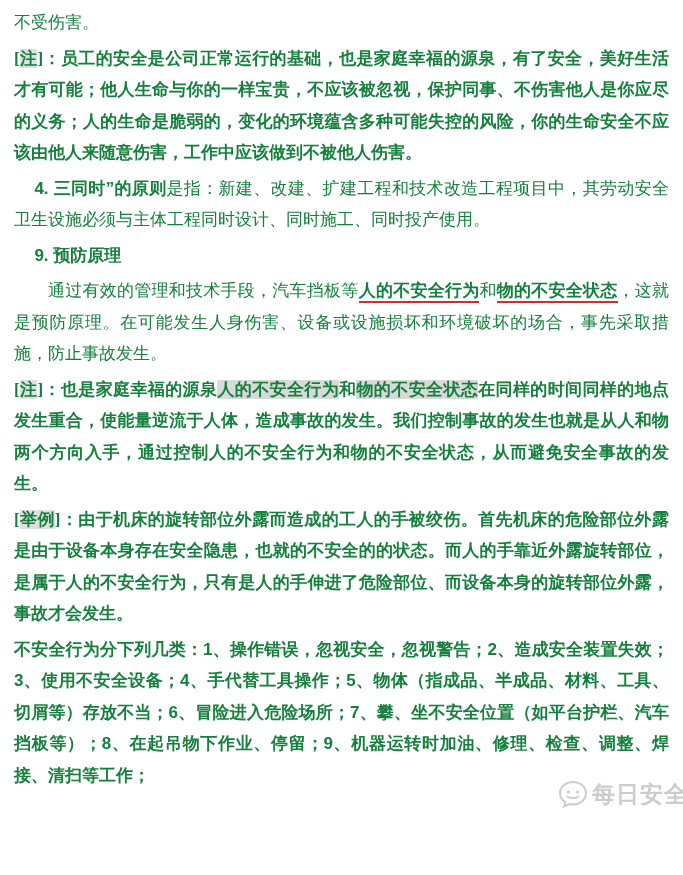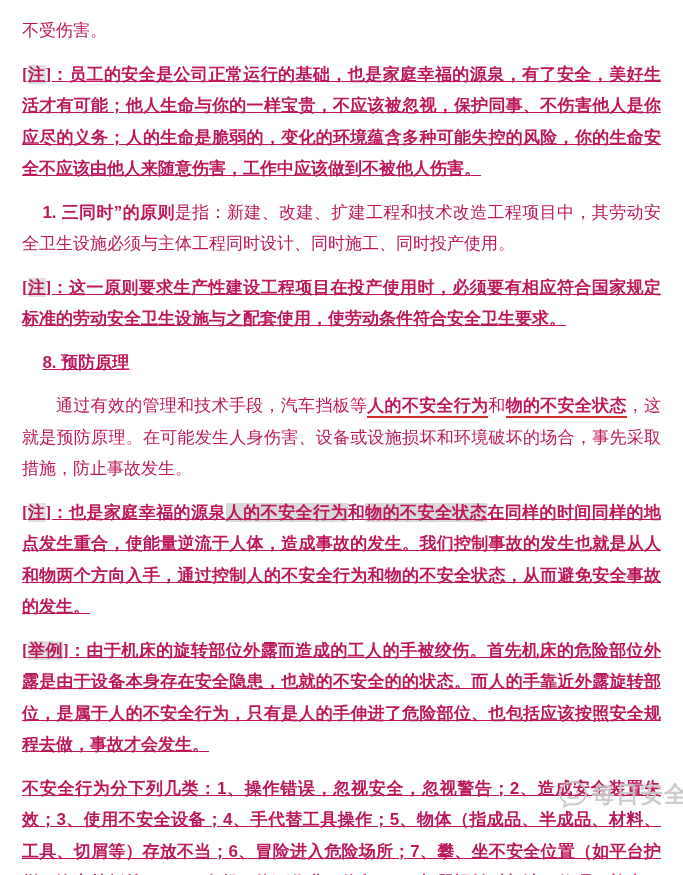--- a/index.html
+++ b/index.html
@@ -5,29 +5,29 @@
   html,body{margin:0;padding:0;}
   body{
     width:683px;height:875px;
     background:#ffffff;
     overflow:hidden;
     position:relative;
     font-family:"Liberation Sans","DejaVu Sans",sans-serif;
   }
   .doc{padding:3px 10px 0 10px;}
   p.para{
-    margin:12px;
+    margin:4px;
     font-size:17px;
     line-height:31.5px;
     text-align:justify;
-    color:#be185d;
+    color:#15803d;
     word-break:break-all;
   }
   .serif{font-family:"Liberation Serif","DejaVu Serif",serif;font-weight:400;}
-  .sans{font-family:"Liberation Sans","DejaVu Sans",sans-serif;font-weight:600;text-decoration:underline;}
+  .sans{font-family:"Liberation Sans","DejaVu Sans",sans-serif;font-weight:600;}
   .seg-b{font-family:"Liberation Sans","DejaVu Sans",sans-serif;font-weight:700;}
   .seg-key{
     font-family:"Liberation Sans","DejaVu Sans",sans-serif;
     font-weight:700;
     border-bottom:2px solid #cf2f27;
     padding-bottom:1px;
   }
   .seg-shade{background:#d9d9d9;}
   .seg-lbl{background:#e0e0e0;}
   .seg-ul{border-bottom:2px solid #222222;padding-bottom:1px;}
@@ -47,26 +47,25 @@
     pointer-events:none;
   }
   .watermark svg{margin-right:3px;display:block;}
 </style>
 </head>
 <body>
 
 <div class="doc">
     <p class="para serif"><span>不受伤害。</span></p>
     <p class="para sans"><span class="seg-br">[</span><span class="seg-lbl">注</span><span class="seg-br">]：</span><span>员工的安全是公司正常运行的基础，也是家庭幸福的源泉，有了安全，美好生活才有可能；他人生命与你的一样宝贵，不应该被忽视，保护同事、不伤害他人是你应尽的义务；人的生命是脆弱的，变化的环境蕴含多种可能失控的风险，你的生命安全不应该由他人来随意伤害，工作中应该做到不被他人伤害。</span></p>
-    <p class="para serif" style="text-indent: 1.2em;"><span class="seg-b">1. 三同时”的原则</span><span>是指：新建、改建、扩建工程和技术改造工程项目中，其劳动安全卫生设施必须与主体工程同时设计、同时施工、同时投产使用。</span></p>
-    <p class="para sans"><span class="seg-br">[</span><span class="seg-lbl">注</span><span class="seg-br">]：</span><span>这一原则要求生产性建设工程项目在投产使用时，必须要有相应符合国家规定标准的劳动安全卫生设施与之配套使用，使劳动条件符合安全卫生要求。</span></p>
-    <p class="para sans" style="text-indent: 1.2em;"><span class="seg-b">8. 预防原理</span></p>
+    <p class="para serif" style="text-indent: 1.2em;"><span class="seg-b">4. 三同时”的原则</span><span>是指：新建、改建、扩建工程和技术改造工程项目中，其劳动安全卫生设施必须与主体工程同时设计、同时施工、同时投产使用。</span></p>
+    <p class="para sans" style="text-indent: 1.2em;"><span class="seg-b">9. 预防原理</span></p>
     <p class="para serif" style="text-indent: 2em;"><span>通过有效的管理和技术手段，汽车挡板等</span><span class="seg-key">人的不安全行为</span><span>和</span><span class="seg-key">物的不安全状态</span><span>，这就是预防原理。在可能发生人身伤害、设备或设施损坏和环境破坏的场合，事先采取措施，防止事故发生。</span></p>
     <p class="para sans"><span class="seg-br">[</span><span class="seg-lbl">注</span><span class="seg-br">]：</span><span>也是家庭幸福的源泉</span><span class="seg-shade">人的不安全行为</span><span>和</span><span class="seg-shade">物的不安全状态</span><span>在同样的时间同样的地点发生重合，使能量逆流于人体，造成事故的发生。我们控制事故的发生也就是从人和物两个方向入手，通过控制人的不安全行为和物的不安全状态，从而避免安全事故的发生。</span></p>
-    <p class="para sans"><span class="seg-br">[</span><span class="seg-lbl">举例</span><span class="seg-br">]：</span><span>由于机床的旋转部位外露而造成的工人的手被绞伤。首先机床的危险部位外露是由于设备本身存在安全隐患，也就的不安全的的状态。而人的手靠近外露旋转部位，是属于人的不安全行为，只有是人的手伸进了危险部位、也包括应该按照安全规程去做，事故才会发生。</span></p>
+    <p class="para sans"><span class="seg-br">[</span><span class="seg-lbl">举例</span><span class="seg-br">]：</span><span>由于机床的旋转部位外露而造成的工人的手被绞伤。首先机床的危险部位外露是由于设备本身存在安全隐患，也就的不安全的的状态。而人的手靠近外露旋转部位，是属于人的不安全行为，只有是人的手伸进了危险部位、而设备本身的旋转部位外露，事故才会发生。</span></p>
     <p class="para sans"><span>不安全行为分下列几类：1、操作错误，忽视安全，忽视警告；2、造成安全装置失效；3、使用不安全设备；4、手代替工具操作；5、物体（指成品、半成品、材料、工具、切屑等）存放不当；6、冒险进入危险场所；7、攀、坐不安全位置（如平台护栏、汽车挡板等）；8、在起吊物下作业、停留；9、机器运转时加油、修理、检查、调整、焊接、清扫等工作；</span></p>
   </div>
 
 <div class="watermark">
   <span>
     <svg width="32" height="30" viewBox="0 0 32 30" fill="none" xmlns="http://www.w3.org/2000/svg">
       <path d="M16 2 C8.8 2 3 7 3 13.2 C3 16.9 5 20.1 8.2 22.1 L7.2 26.5 L12.1 24 C13.3 24.3 14.6 24.5 16 24.5 C23.2 24.5 29 19.5 29 13.2 C29 7 23.2 2 16 2 Z" stroke="#c7c7c7" stroke-width="2"></path>
       <circle cx="11.5" cy="12" r="1.6" fill="#c7c7c7"></circle>
       <circle cx="20.5" cy="12" r="1.6" fill="#c7c7c7"></circle>
       <path d="M10.5 16.5 C12 18.6 20 18.6 21.5 16.5" stroke="#c7c7c7" stroke-width="2" stroke-linecap="round"></path>

